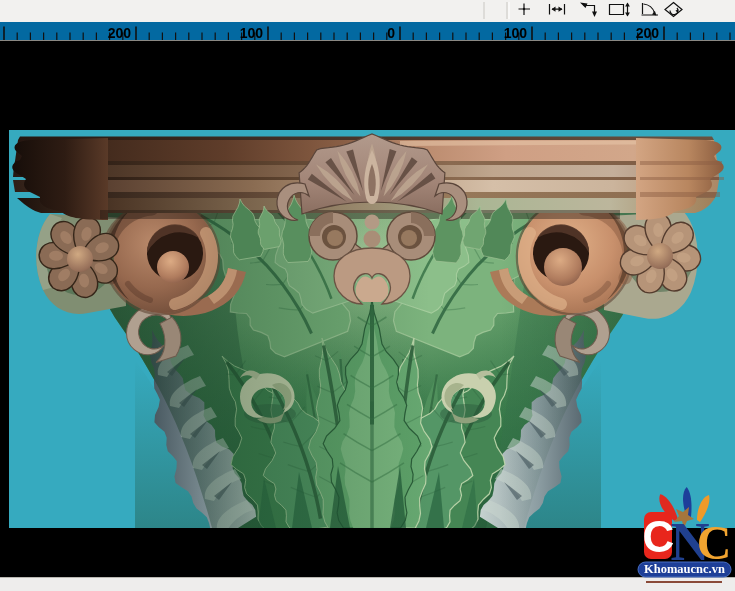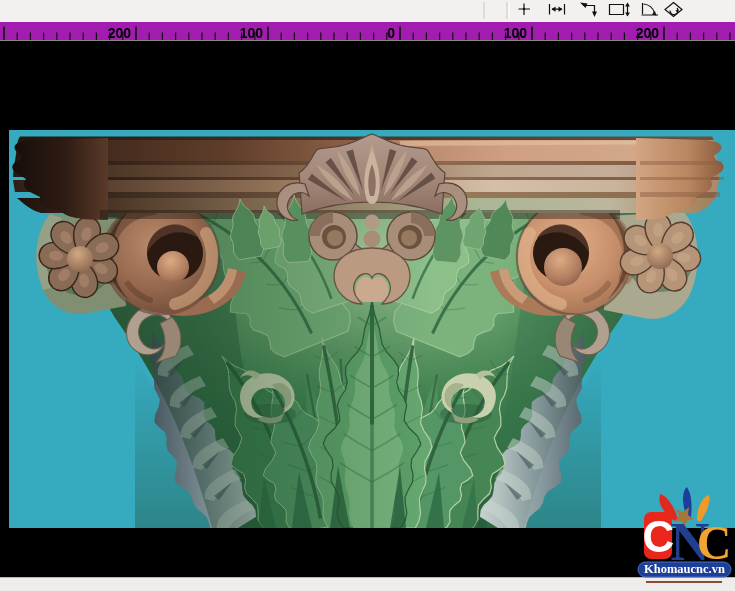--- a/index.html
+++ b/index.html
@@ -1,17 +1,17 @@
 <!DOCTYPE html>
 <html><head><meta charset="utf-8">
 <style>
 html,body{margin:0;padding:0;width:735px;height:591px;background:#000;overflow:hidden;
 font-family:"Liberation Sans",sans-serif;}
 #topbar{position:absolute;left:0;top:0;width:735px;height:22px;background:#f2f1ef;border-bottom:1px solid #d7d5d0;}
-#ruler{position:absolute;left:0;top:22px;width:735px;height:19px;background:#a21caf;}
+#ruler{position:absolute;left:0;top:22px;width:735px;height:19px;background:#0369a1;}
 #vp{position:absolute;left:0;top:130px;width:735px;height:398px;}
 #botblack{position:absolute;left:0;top:528px;width:735px;height:49px;background:#000;}
 #graybar{position:absolute;left:0;top:577px;width:735px;height:14px;background:#eeedec;border-top:1px solid #b9b7b2;}
 #logo{position:absolute;left:634px;top:484px;width:101px;height:96px;}
 </style></head>
 <body>
 <div id="topbar">
 <svg width="735" height="22" viewBox="0 0 735 22" style="position:absolute;left:0;top:0">
  <line x1="484" y1="2" x2="484" y2="19" stroke="#c9c7c2" stroke-width="1"></line>
  <line x1="507" y1="2" x2="507" y2="19" stroke="#c9c7c2" stroke-width="1"></line>

